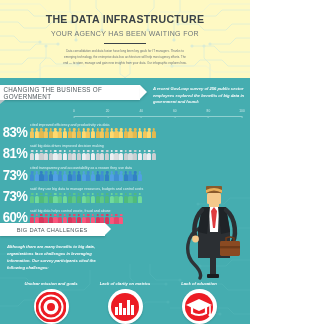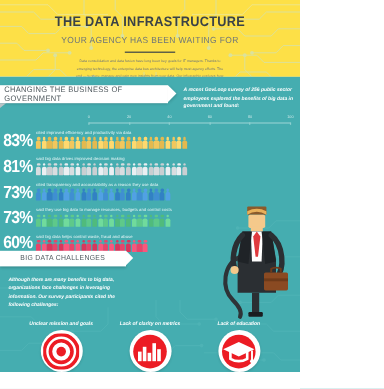--- a/index.html
+++ b/index.html
@@ -7,22 +7,22 @@
     width: 250px; height: 324px;
     font-family: "Liberation Sans", sans-serif;
     overflow: hidden;
     background: #ffffff;
   }
   #page { position: relative; width: 250px; height: 324px; overflow: hidden; }
 
   
   .header {
     position: relative;
-    width: 250px; height: 64px;
-    background: #fde047;
+    width: 250px; height: 78px;
+    background: #fef9c3;
     overflow: hidden;
   }
   .circuit-top { position: absolute; inset: 0; opacity: .55; }
   .header-inner {
     position: relative; z-index: 3;
     padding-top: 13px;
     text-align: center;
   }
   .title-main {
     font-size: 11.4px; letter-spacing: .3px;

